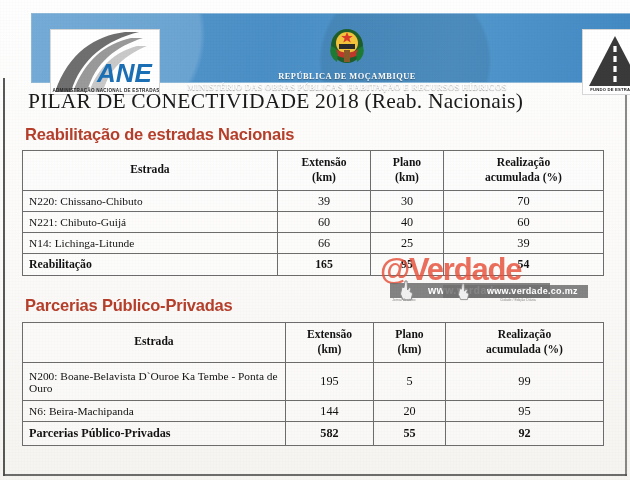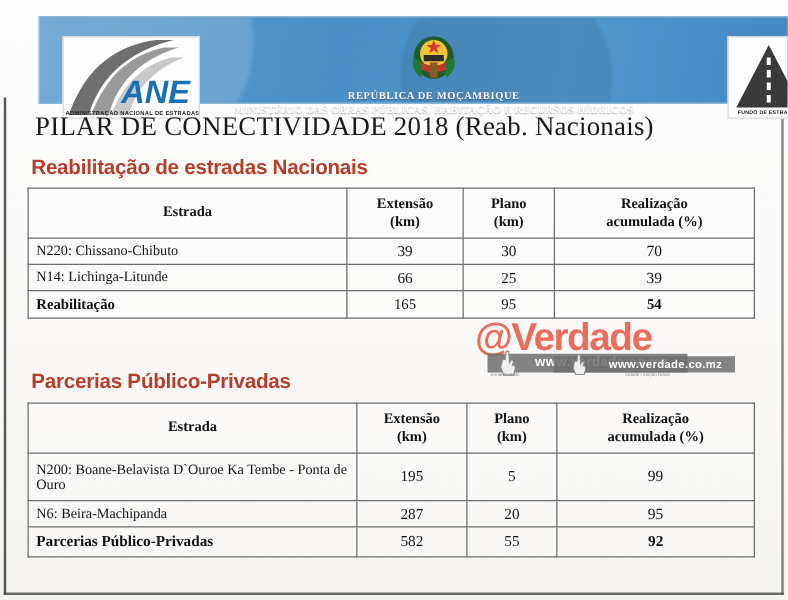--- a/index.html
+++ b/index.html
@@ -96,21 +96,21 @@
     border:1px solid #6d6d6d;padding:0 6px;box-sizing:border-box;
     font-weight:normal;background:transparent;
   }
   .tbl thead th{
     font-weight:bold;text-align:center;vertical-align:middle;
     line-height:1.25;font-size:11.6px;
   }
   .c-road{text-align:left;}
   .c-num{text-align:center;}
   .total td{font-weight:bold;}
-  .total td.c-num{font-weight:normal;}
+  .total td.c-num{font-weight:bold;}
   #tbl1 .c-road{width:255px;}
   #tbl1 .c-ext{width:93px;}
   #tbl1 .c-pla{width:73px;}
   #tbl2 .c-road{width:263px;}
   #tbl2 .c-ext{width:88px;}
   #tbl2 .c-pla{width:72px;}
   .hrow{height:40px;}
   .drow{height:21px;padding-left:16px;}
   .drow2{height:38px;}
   .trow{height:22px;}
@@ -249,20 +249,26 @@
       </tr>
     </thead>
     <tbody>
       <tr class="drow">
         <td class="c-road">N220: Chissano-Chibuto</td>
         <td class="c-num c-ext">39</td>
         <td class="c-num c-pla">30</td>
         <td class="c-real">70</td>
       </tr>
       <tr class="drow">
+        <td class="c-road">N221: Chibuto-Guijá</td>
+        <td class="c-num c-ext">60</td>
+        <td class="c-num c-pla">40</td>
+        <td class="c-real">60</td>
+      </tr>
+      <tr class="drow">
         <td class="c-road">N14: Lichinga-Litunde</td>
         <td class="c-num c-ext">66</td>
         <td class="c-num c-pla">25</td>
         <td class="c-real">39</td>
       </tr>
       <tr class="trow total">
         <td class="c-road">Reabilitação</td>
         <td class="c-num c-ext">165</td>
         <td class="c-num c-pla">95</td>
         <td class="c-real">54</td>
@@ -290,21 +296,21 @@
     </thead>
     <tbody>
       <tr class="drow2">
         <td class="c-road">N200: Boane-Belavista D`Ouroe Ka Tembe - Ponta de Ouro</td>
         <td class="c-num c-ext">195</td>
         <td class="c-num c-pla">5</td>
         <td class="c-real">99</td>
       </tr>
       <tr class="drow">
         <td class="c-road">N6: Beira-Machipanda</td>
-        <td class="c-num c-ext">287</td>
+        <td class="c-num c-ext">144</td>
         <td class="c-num c-pla">20</td>
         <td class="c-real">95</td>
       </tr>
       <tr class="trow total">
         <td class="c-road">Parcerias Público-Privadas</td>
         <td class="c-num c-ext">582</td>
         <td class="c-num c-pla">55</td>
         <td class="c-real">92</td>
       </tr>
     </tbody>

